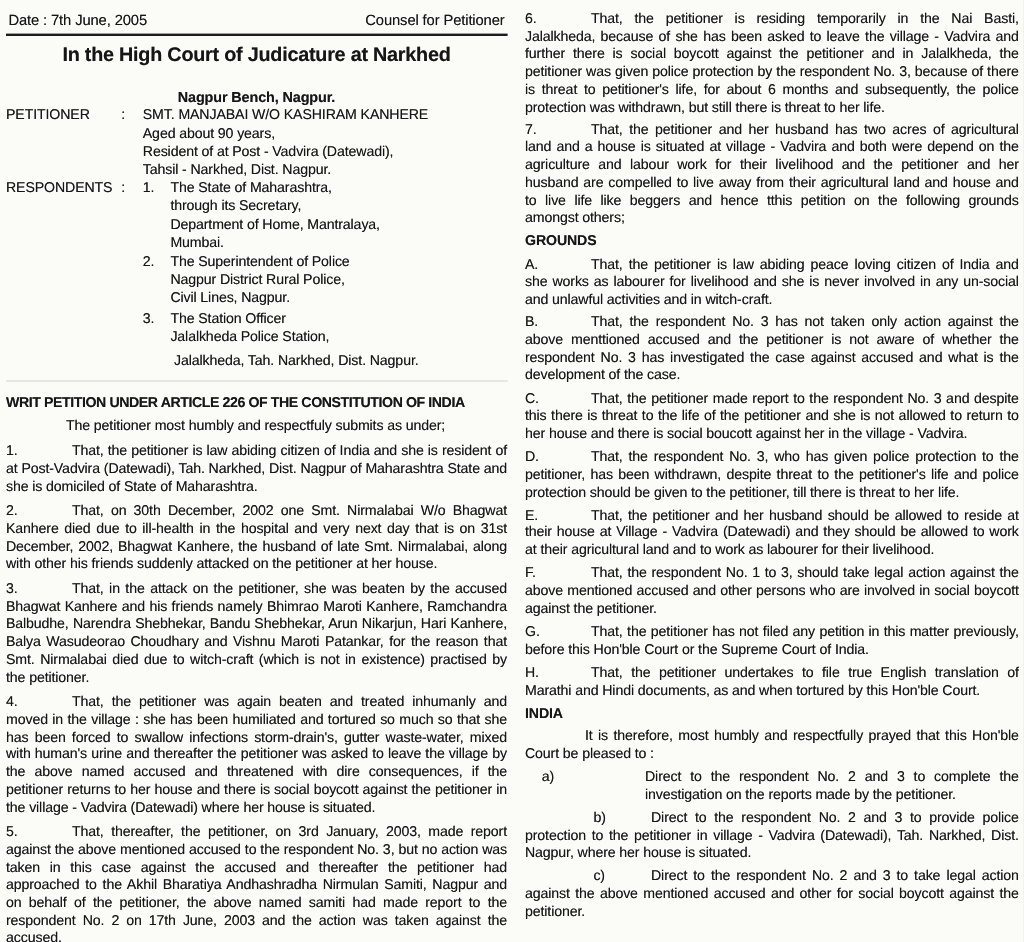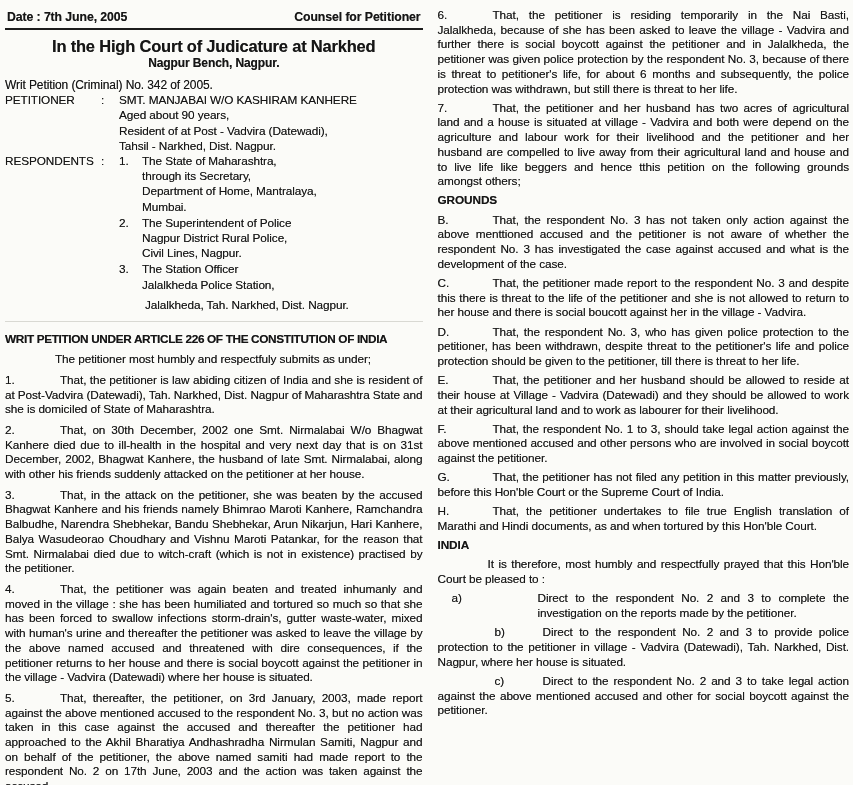--- a/index.html
+++ b/index.html
@@ -8,25 +8,25 @@
   .page {
     width:853px; height:785px; margin:0 auto; background:#fbfbf8;
     color:#161616; overflow:hidden; display:flex;
     font-size:11.8px; line-height:14.7px; letter-spacing:-0.1px;
   }
   .col { width:426.5px; flex:none; padding:8px 4px 0 5px; }
   .col-right { padding:8px 4px 0 11px; }
 
   
   .header-row { display:flex; justify-content:space-between; align-items:flex-end;
-    font-size:12.3px; font-weight:bold; padding:2px 2px 3px 2px;
+    font-size:12.3px; font-weight:normal; padding:2px 2px 3px 2px;
     border-bottom:2px solid #1c1c1c; }
   .court-title { text-align:center; font-size:16.5px; font-weight:bold;
     letter-spacing:-0.2px; margin-top:6px; line-height:20px; }
-  .bench-subtitle { text-align:center; font-size:12px; font-weight:bold; margin-top:0; }
+  .bench-subtitle { text-align:center; font-size:12px; font-weight:bold; margin-top:18px; }
   .case-no { margin-top:8px; font-size:12px; }
 
   .party-row { display:flex; margin-top:0; }
   .party-label { width:96px; flex:none; }
   .party-colon { width:18px; flex:none; }
   .party-value { flex:1; }
   .party-value div { margin-bottom:0.5px; }
 
   .resp-item { display:flex; margin-bottom:7px; }
   .resp-num { width:23px; flex:none; }
@@ -60,21 +60,20 @@
 
   <div class="col col-left">
 
     <div class="header-row">
       <span>Date : 7th June, 2005</span>
       <span>Counsel for Petitioner</span>
     </div>
 
     <div class="court-title">In the High Court of Judicature at Narkhed</div>
     <div class="bench-subtitle">Nagpur Bench, Nagpur.</div>
-    <p class="case-no">Writ Petition (Criminal) No. 342 of 2005.</p>
 
     <div class="party-row">
       <span class="party-label">PETITIONER</span>
       <span class="party-colon">:</span>
       <div class="party-value">
         <div>SMT. MANJABAI W/O KASHIRAM KANHERE</div>
         <div>Aged about 90 years,</div>
         <div>Resident of at Post - Vadvira (Datewadi),</div>
         <div>Tahsil - Narkhed, Dist. Nagpur.</div>
       </div>
@@ -124,20 +123,21 @@
     <p class="num-para"><span class="pnum">5.</span><span>That, thereafter, the petitioner, on 3rd January, 2003, made report against the above mentioned accused to the respondent No. 3, but no action was taken in this case against the accused and thereafter the petitioner had approached to the Akhil Bharatiya Andhashradha Nirmulan Samiti, Nagpur and on behalf of the petitioner, the above named samiti had made report to the respondent No. 2 on 17th June, 2003 and the action was taken against the accused.</span></p>
   </div>
 
   <div class="col col-right">
 
     <p class="num-para"><span class="pnum">6.</span><span>That, the petitioner is residing temporarily in the Nai Basti, Jalalkheda, because of she has been asked to leave the village - Vadvira and further there is social boycott against the petitioner and in Jalalkheda, the petitioner was given police protection by the respondent No. 3, because of there is threat to petitioner's life, for about 6 months and subsequently, the police protection was withdrawn, but still there is threat to her life.</span></p>
     <p class="num-para"><span class="pnum">7.</span><span>That, the petitioner and her husband has two acres of agricultural land and a house is situated at village - Vadvira and both were depend on the agriculture and labour work for their livelihood and the petitioner and her husband are compelled to live away from their agricultural land and house and to live life like beggers and hence tthis petition on the following grounds amongst others;</span></p>
 
     <div class="section-heading">GROUNDS</div>
 
+    <p class="num-para"><span class="pnum">A.</span><span>That, the petitioner is law abiding peace loving citizen of India and she works as labourer for livelihood and she is never involved in any un-social and unlawful activities and in witch-craft.</span></p>
     <p class="num-para"><span class="pnum">B.</span><span>That, the respondent No. 3 has not taken only action against the above menttioned accused and the petitioner is not aware of whether the respondent No. 3 has investigated the case against accused and what is the development of the case.</span></p>
     <p class="num-para"><span class="pnum">C.</span><span>That, the petitioner made report to the respondent No. 3 and despite this there is threat to the life of the petitioner and she is not allowed to return to her house and there is social boucott against her in the village - Vadvira.</span></p>
     <p class="num-para bold"><span class="pnum">D.</span><span>That, the respondent No. 3, who has given police protection to the petitioner, has been withdrawn, despite threat to the petitioner's life and police protection should be given to the petitioner, till there is threat to her life.</span></p>
     <p class="num-para bold"><span class="pnum">E.</span><span>That, the petitioner and her husband should be allowed to reside at their house at Village - Vadvira (Datewadi) and they should be allowed to work at their agricultural land and to work as labourer for their livelihood.</span></p>
     <p class="num-para bold"><span class="pnum">F.</span><span>That, the respondent No. 1 to 3, should take legal action against the above mentioned accused and other persons who are involved in social boycott against the petitioner.</span></p>
     <p class="num-para bold"><span class="pnum">G.</span><span>That, the petitioner has not filed any petition in this matter previously, before this Hon'ble Court or the Supreme Court of India.</span></p>
     <p class="num-para bold"><span class="pnum">H.</span><span>That, the petitioner undertakes to file true English translation of Marathi and Hindi documents, as and when tortured by this Hon'ble Court.</span></p>
 
     <div class="section-heading">INDIA</div>
     <p class="indent-first">It is therefore, most humbly and respectfully prayed that this Hon'ble Court be pleased to :</p>

